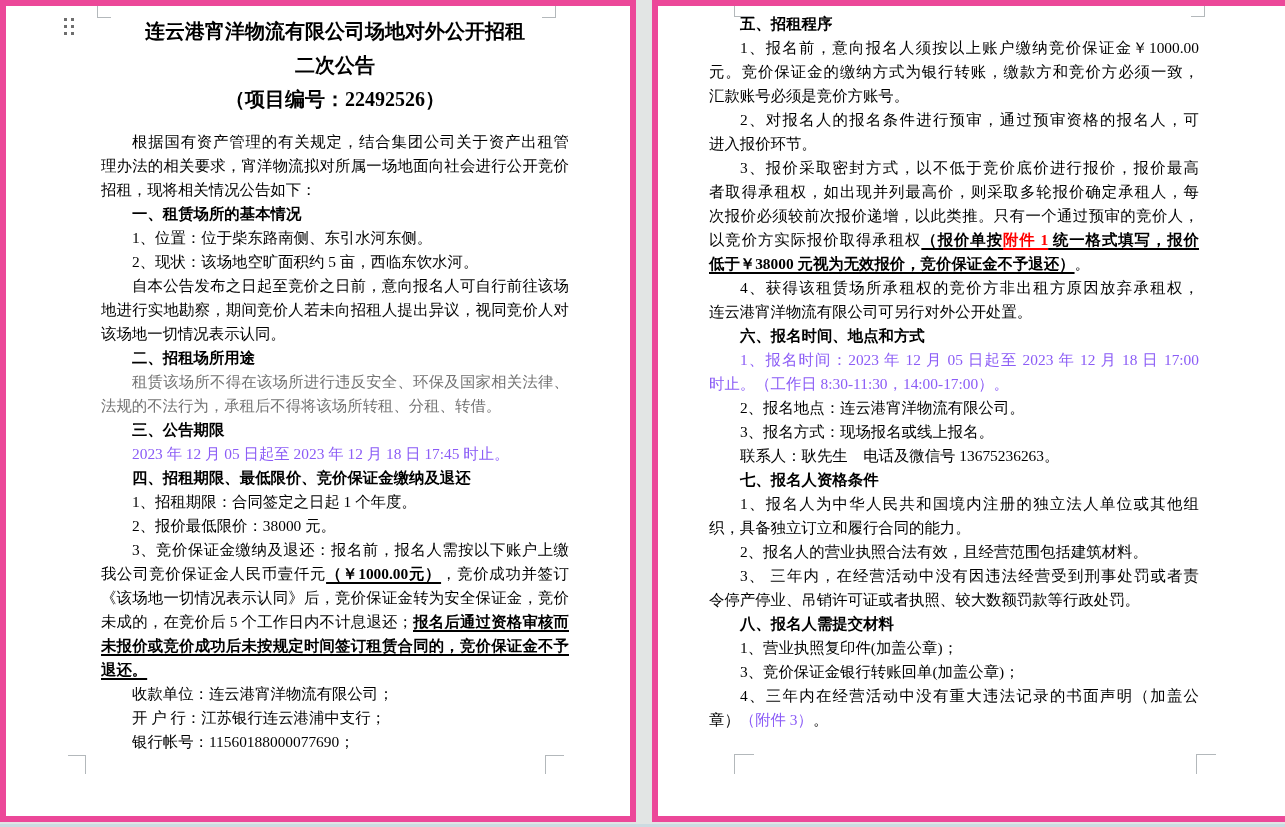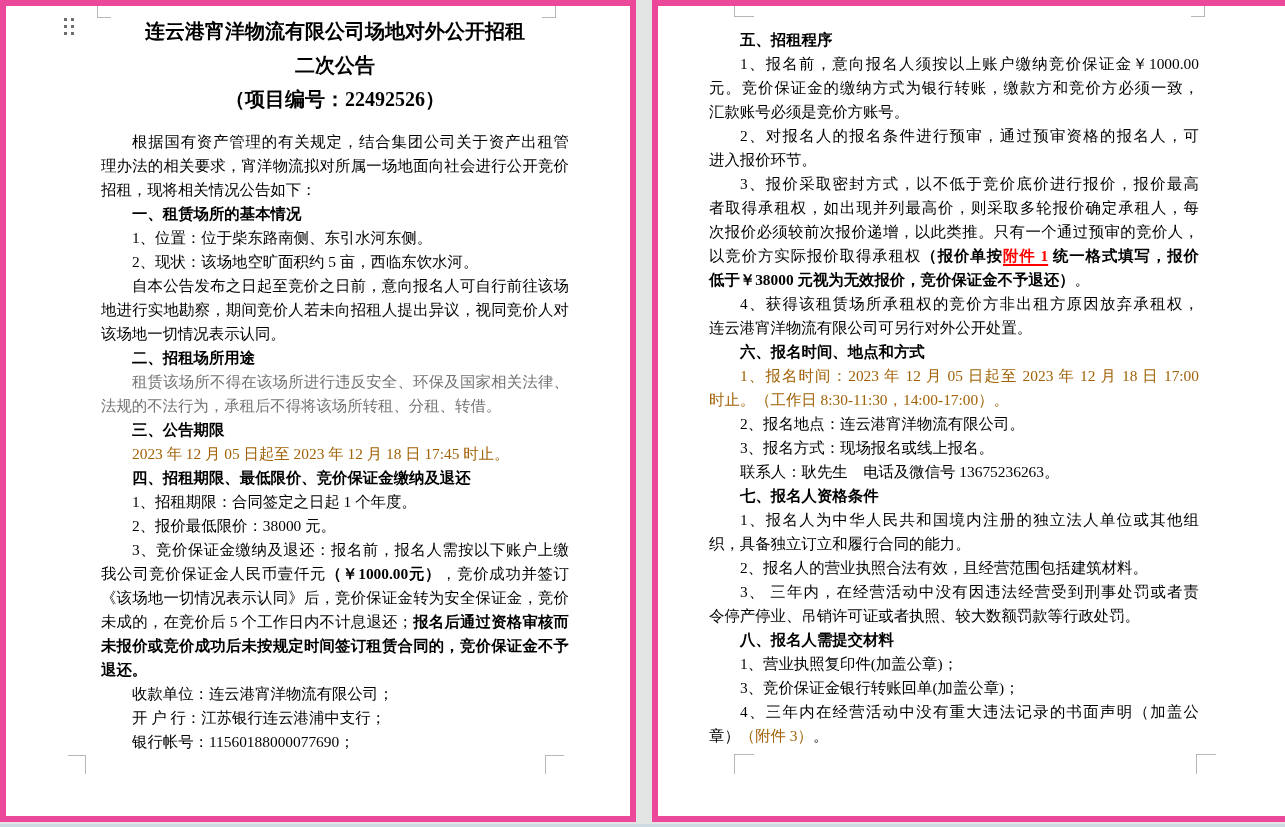--- a/index.html
+++ b/index.html
@@ -11,36 +11,36 @@
   }
   .canvas{position:absolute;inset:0;}
   .page{
     position:absolute;top:0;height:822px;background:#ffffff;
     border:6px solid #ec4899;box-sizing:border-box;
   }
   .page1{left:0;width:636px;}
   .page2{left:652px;width:636px;border-right:none;}
   .content{position:absolute;}
   .p1c{left:95px;top:8px;width:468px;}
-  .p2c{left:51px;top:6px;width:490px;margin-top:16px;}
+  .p2c{left:51px;top:6px;width:490px;}
   .title-line{
     height:34px;line-height:34px;text-align:center;
     font-size:20px;font-weight:bold;white-space:nowrap;
   }
   .tspacer{height:14px;}
   .ln{
     height:24px;line-height:24px;font-size:15.4px;
     white-space:nowrap;overflow:visible;
   }
   .ln.fill{white-space:normal;text-align:justify;text-align-last:justify;height:24px;overflow:hidden;}
   .ln.ind{padding-left:31px;}
   .sn{}
   .sb{font-weight:bold;}
-  .sbu{font-weight:bold;text-decoration-thickness:2px;text-underline-offset:3px;}
-  .sr{color:#a16207;}
+  .sbu{font-weight:bold;text-decoration:underline;text-decoration-thickness:2px;text-underline-offset:3px;}
+  .sr{color:#8b5cf6;}
   .srbu{color:#ff0000;font-weight:bold;text-decoration:underline;text-decoration-thickness:2px;text-underline-offset:3px;}
   .sbl{color:#737373;}
   .cm{position:absolute;border:0 solid #b3b8bb;}
   .drag-handle{position:absolute;left:58px;top:12px;width:14px;height:18px;cursor:move;}
   .drag-handle i{
     position:absolute;width:3px;height:3px;background:#6e6e6e;
   }
   .bottom-strip{
     position:absolute;left:0;top:822px;width:1285px;height:5px;background:#e2e5e4;
     border-bottom:3px solid #ccdbe1;box-sizing:border-box;

